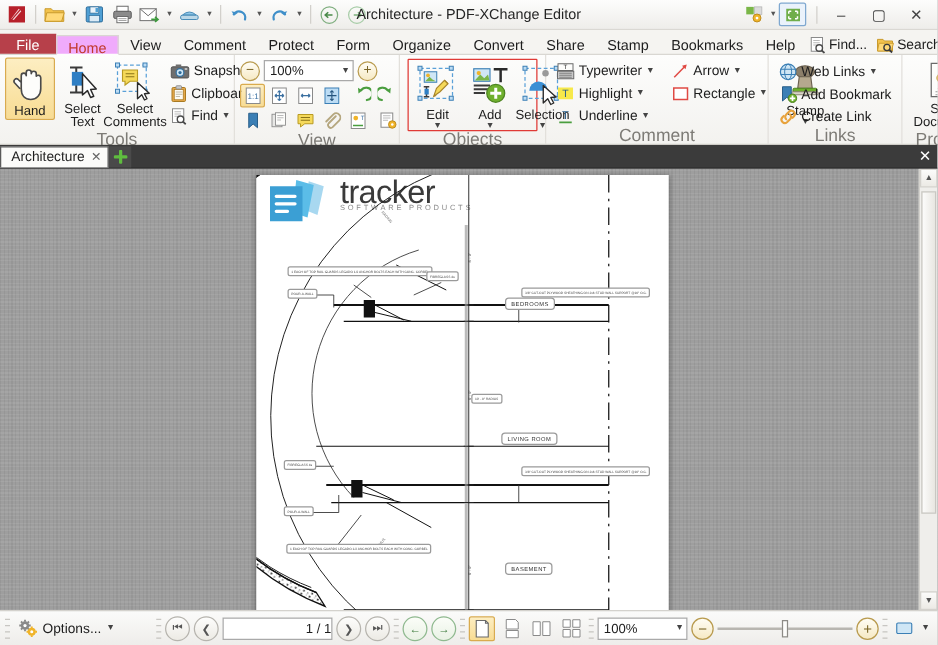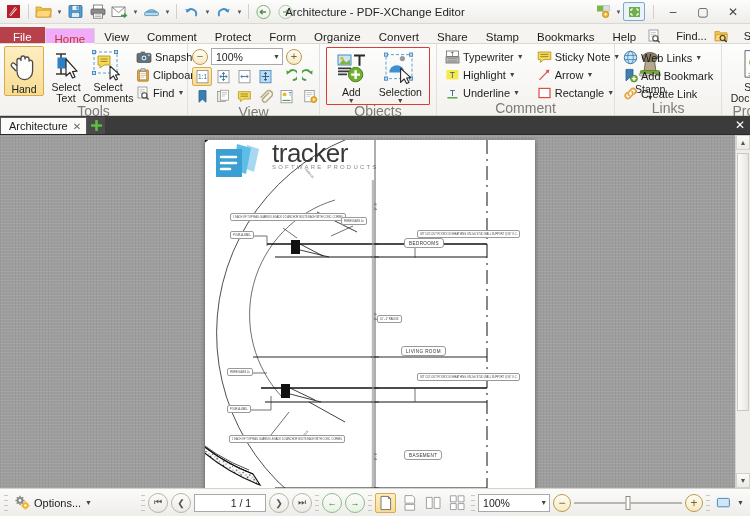--- a/index.html
+++ b/index.html
@@ -33,21 +33,21 @@
   .wsep { width:1px; height:14px; background:#d2d0cb; margin:0 4px; }
 
   
   .menubar { height:20px; display:flex; align-items:flex-end; background:#f5f4f1;
              border-bottom:1px solid #d9d7d2; position:relative; }
   .mtab { padding:0 9px; height:16px; line-height:20px; font-size:11.5px; color:#1d1d1d; }
   .mtab.file { background:#b7404a; color:#fff; padding:0 13px; font-weight:normal; }
   .mtab.active { background:#f0abfc; border:1px solid #d9d7d2; border-bottom:1px solid #fdfdfc;
                  margin-bottom:-1px; color:#c0392b; }
   .menuright { margin-left:auto; display:flex; align-items:center; gap:3px; padding-right:5px; }
-  .mr-item { display:flex; align-items:center; gap:15px; font-size:11px; padding:0 2px; }
+  .mr-item { display:flex; align-items:center; gap:2px; font-size:11px; padding:0 2px; }
 
   
   .ribbon { height:72px; display:flex; background:linear-gradient(#fdfdfc,#f3f2ef);
             border-bottom:1px solid #cfcdc8; }
   .rgroup { position:relative; display:flex; flex-direction:column; padding:2px 4px 0 4px;
             border-right:1px solid #e2e0db; }
   .rgroup .gbody { flex:1; display:flex; align-items:flex-start; gap:2px; }
   .glabel { text-align:center; font-size:14px; color:#7d7b76; height:13px; line-height:12px; }
 
   .bigbtn { width:auto; min-width:40px; padding:2px 4px 0; display:flex; flex-direction:column;
@@ -108,22 +108,22 @@
   .statusbar { height:28px; display:flex; align-items:center; gap:3px; padding:0 4px;
                background:linear-gradient(#fbfbfa,#eeedea); border-top:1px solid #d4d2cd; }
   .opt { display:flex; align-items:center; gap:4px; font-size:11px; padding:0 3px; }
   .sgrip { width:4px; height:16px; display:flex; flex-direction:column; justify-content:space-between;
            opacity:.5; }
   .sgrip i { display:block; height:1px; background:#9b9992; }
   .navbtn { width:20px; height:20px; border-radius:50%; border:1px solid #b6b4ae;
             background:linear-gradient(#fdfdfc,#eceae4); display:flex; align-items:center;
             justify-content:center; font-size:9px; color:#555; }
   .navbtn.g { border-color:#8fb98f; color:#3c7a3c; background:linear-gradient(#fbfdf8,#e9f2e5); }
-  .pagebox { width:72px; height:18px; border:1px solid #a9a9a9; background:#fff; font-size:10.5px;
-             display:flex; align-items:center; justify-content:flex-end; padding-right:14px;text-align:right; }
+  .pagebox { width:88px; height:18px; border:1px solid #a9a9a9; background:#fff; font-size:10.5px;
+             display:flex; align-items:center; justify-content:flex-end; padding-right:0;text-align:right; }
   .layoutbtn { width:21px; height:20px; border:1px solid transparent; border-radius:2px;
                display:flex; align-items:center; justify-content:center; }
   .layoutbtn.sel { background:linear-gradient(#fdeec2,#f8dc93); border-color:#d9ab4e; }
   .zslider { width:108px; height:18px; position:relative; display:flex; align-items:center; }
   .zslider .trk { height:2px; width:100%; background:#b8b6b0; }
   .zslider .knb { position:absolute; left:50%; width:5px; height:14px; background:#fdfdfb;
                   border:1px solid #8d8b86; transform:translateX(-50%); }
   .zcirc { width:18px; height:18px; border-radius:50%; border:1px solid #b99b4e;
            background:linear-gradient(#fffdf5,#f6e9c4); display:flex; align-items:center;
            justify-content:center; font-size:12px; color:#7a6526; line-height:1; }
@@ -473,20 +473,41 @@
               <circle cx="10.8" cy="10.6" r="1" fill="#fff"></circle>
             </svg>
           </div>
         </div>
       </div>
       <div class="glabel">View</div>
     </div>
 
     <div class="rgroup" style="width:117px;">
       <div class="gbody objgroup">
+        <div class="bigbtn">
+          <div class="ico">
+            <svg width="34" height="34" viewBox="0 0 34 34">
+              <rect x="3" y="2.6" width="26" height="24" fill="none" stroke="#5aa0d8" stroke-width="1" stroke-dasharray="3 2"></rect>
+              <rect x="1.4" y="1" width="3.2" height="3.2" fill="#bcdcf4" stroke="#3b7fb5" stroke-width=".8"></rect>
+              <rect x="26.4" y="1" width="3.2" height="3.2" fill="#bcdcf4" stroke="#3b7fb5" stroke-width=".8"></rect>
+              <rect x="1.4" y="25" width="3.2" height="3.2" fill="#bcdcf4" stroke="#3b7fb5" stroke-width=".8"></rect>
+              <rect x="26.4" y="25" width="3.2" height="3.2" fill="#bcdcf4" stroke="#3b7fb5" stroke-width=".8"></rect>
+              <rect x="6.4" y="5.4" width="10" height="8.4" fill="#cfe6f5" stroke="#3b7fb5" stroke-width=".8"></rect>
+              <circle cx="9.4" cy="8.2" r="1.5" fill="#f0b429"></circle>
+              <path d="M7.2 13 L10.6 9.4 L13 11.6 L15.6 13 Z" fill="#7ab648"></path>
+              <path d="M6 17.4 h4.4 M8.2 17.4 v8 M6 25.4 h4.4" stroke="#3a3a3a" stroke-width="1.2" fill="none"></path>
+              <rect x="6.6" y="19 " width="3.4" height="4.6" fill="#2f7fc4"></rect>
+              <path d="M14 25 L16.2 18.6 L22.6 12.2 L25.4 15 L19 21.4 Z" fill="#f5d95a" stroke="#a8852a" stroke-width=".9"></path>
+              <path d="M22.6 12.2 L25.4 15" stroke="#a8852a" stroke-width=".9"></path>
+              <path d="M14 25 L16 24.4" stroke="#a8852a" stroke-width=".9"></path>
+            </svg>
+          </div>
+          <div class="lbl">Edit</div>
+          <div class="dcaret">▼</div>
+        </div>
 
         <div class="bigbtn">
           <div class="ico">
             <svg width="34" height="34" viewBox="0 0 34 34">
               <rect x="4" y="3" width="13" height="10" fill="#cfe6f5" stroke="#3b7fb5" stroke-width=".9"></rect>
               <circle cx="8" cy="6.4" r="1.7" fill="#f0b429"></circle>
               <path d="M4.8 12.4 L9.2 7.6 L12.4 10.6 L15.4 7.6 L16.6 12.4 Z" fill="#7ab648"></path>
               <path d="M20 3.4 h11 M25.5 3.4 v10.4" stroke="#2a2a2a" stroke-width="2"></path>
               <path d="M4 16.4 h13 M4 19.4 h13 M4 22.4 h9" stroke="#3a3a3a" stroke-width="1.6"></path>
               <circle cx="21.6" cy="22.6" r="7.2" fill="#6fb02e" stroke="#4d8420" stroke-width="1"></circle>
@@ -542,28 +563,20 @@
             <svg width="15" height="14" viewBox="0 0 15 14">
               <text x="7.4" y="9.6" font-size="9" text-anchor="middle" fill="#2a5f8a" font-family="Liberation Sans, sans-serif">T</text>
               <path d="M2.4 11.8 h10" stroke="#4a9e3f" stroke-width="1.4"></path>
             </svg>
             <span>Underline</span>
             <span class="dcaret">▼</span>
           </div>
         </div>
 
         <div class="col" style="margin-left:3px;">
-          <div class="smallbtn">
-            <svg width="15" height="14" viewBox="0 0 15 14">
-              <path d="M1.2 2 h12.6 v7.6 h-7 l-3.4 2.8 v-2.8 h-2.2 Z" fill="#f5d95a" stroke="#b89a22" stroke-width=".9"></path>
-              <path d="M3.4 4.4 h8 M3.4 6.6 h8" stroke="#8a7318" stroke-width=".8"></path>
-            </svg>
-            <span>Sticky Note</span>
-            <span class="dcaret">▼</span>
-          </div>
           <div class="smallbtn">
             <svg width="15" height="14" viewBox="0 0 15 14">
               <path d="M2.4 11.8 L11.4 2.6" stroke="#e04a44" stroke-width="1.2"></path>
               <path d="M12.4 1.6 L8.6 2.6 L11.4 5.4 Z" fill="#e04a44"></path>
             </svg>
             <span>Arrow</span>
             <span class="dcaret">▼</span>
           </div>
           <div class="smallbtn">
             <svg width="15" height="14" viewBox="0 0 15 14">

